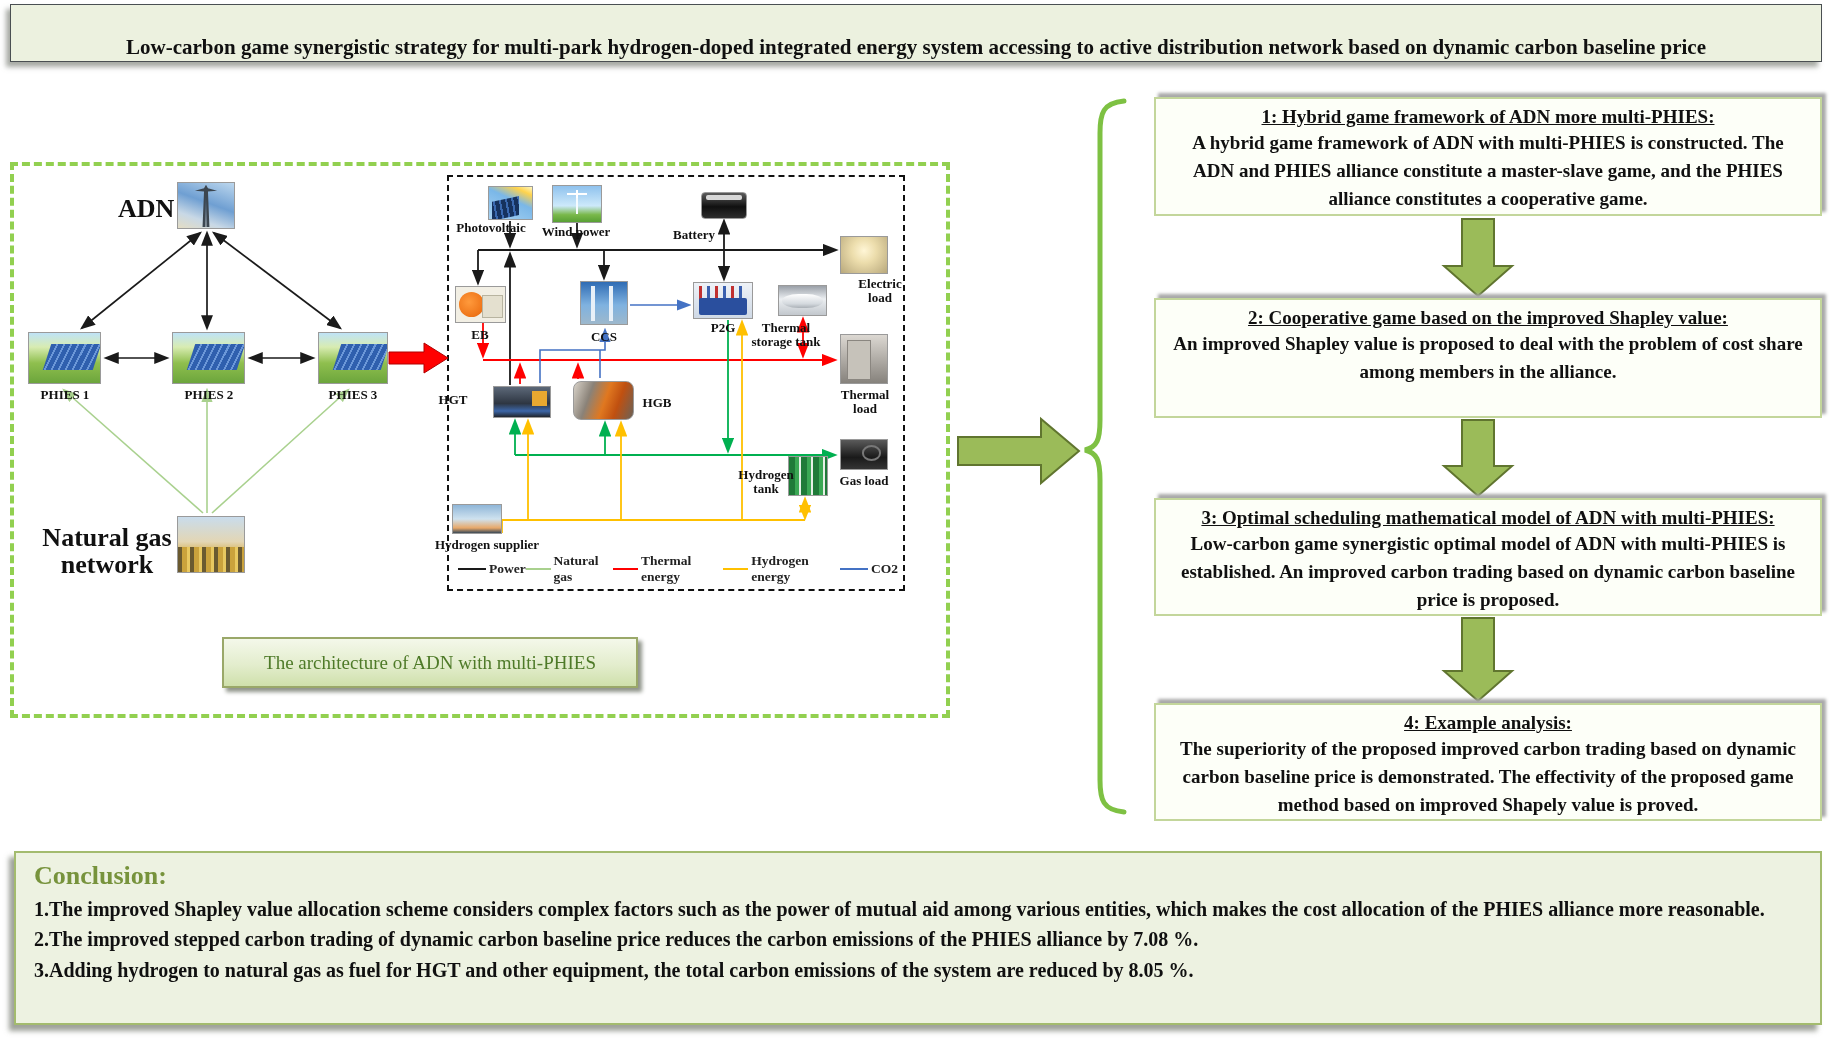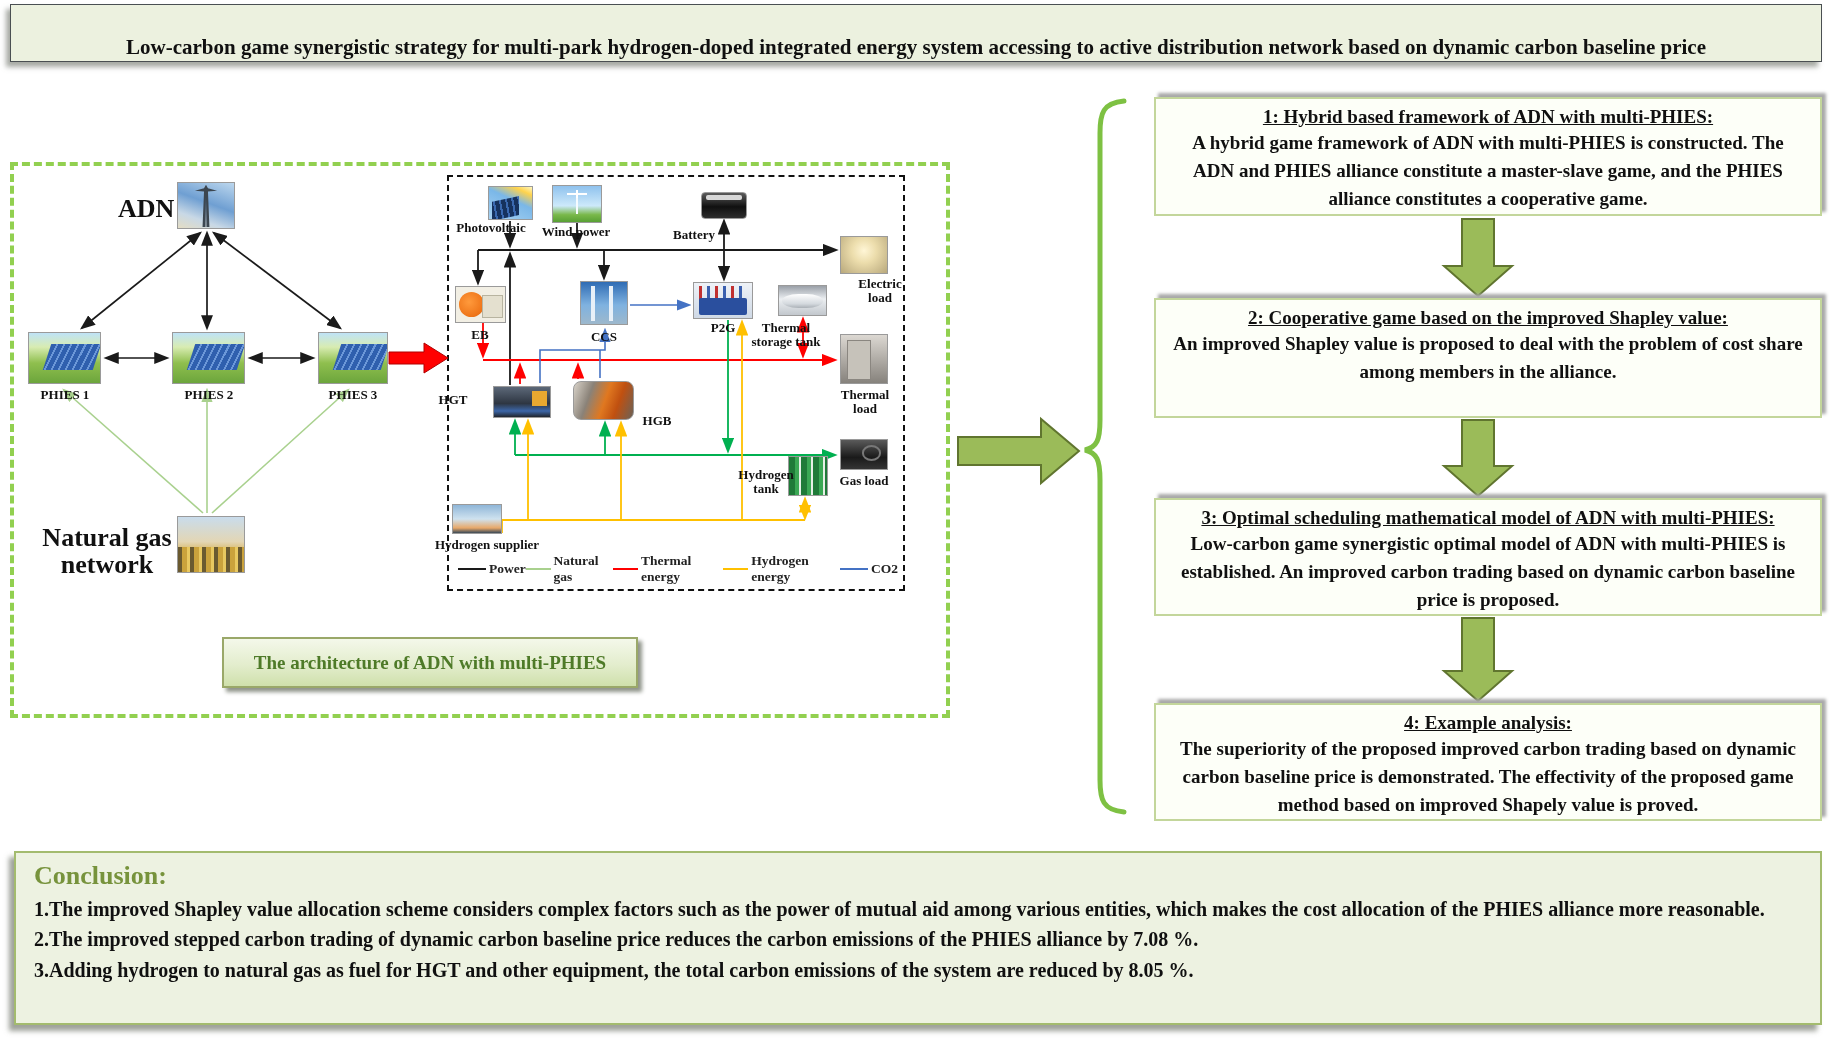--- a/index.html
+++ b/index.html
@@ -77,21 +77,21 @@
   .legend{position:absolute;left:458px;top:558px;width:440px;height:22px;z-index:4;
     display:flex;align-items:center;justify-content:space-between;}
   .legend-item{display:flex;align-items:center;gap:3px;font-size:13.5px;font-weight:bold;color:#222;}
   .legend-line{display:inline-block;width:28px;height:2px;}
 
   
   .arch-caption{position:absolute;left:222px;top:637px;width:412px;height:47px;z-index:4;
     background:linear-gradient(180deg,#f4f8ea 0%,#e3edcd 55%,#cfe0ab 100%);
     border:2px solid #9aa869;box-shadow:4px 4px 4px #8f948a;
     display:flex;align-items:center;justify-content:center;}
-  .arch-caption .t{font-size:19px;font-weight:bold;color:#4e7a28;}
+  .arch-caption .t{font-size:19px;font-weight:normal;color:#4e7a28;}
 
   
   .step-box{position:absolute;left:1154px;width:668px;z-index:3;background:#fdfff8;
     border:2px solid #c3d69b;box-shadow:4px -4px 3px #a9a9a9;box-sizing:border-box;
     padding:5px 16px 6px 16px;text-align:center;}
   .step-title{font-size:19px;font-weight:bold;color:#101010;text-decoration:underline;margin:2px 0 1px 0;}
   .step-body{font-size:19px;font-weight:bold;color:#101010;line-height:1.47;}
 
   
   .conclusion{position:absolute;left:14px;top:851px;width:1808px;height:174px;z-index:3;
@@ -276,21 +276,21 @@
       <div class="unit"></div>
     </div>
   <div class="dlab" style="left:838px;top:388px;width:54px;">Thermal load</div>
 
   <div class="photo ph-hgt" style="left:493px;top:386px;width:58px;height:32px;">
       <div class="block"></div>
     </div>
   <div class="dlab mid" style="left:435px;top:393px;width:36px;">HGT</div>
 
   <div class="photo ph-hgb" style="left:573px;top:381px;width:61px;height:39px;"></div>
-  <div class="dlab mid" style="left:636px;top:414px;width:42px;">HGB</div>
+  <div class="dlab mid" style="left:636px;top:396px;width:42px;">HGB</div>
 
   <div class="photo ph-gasload" style="left:840px;top:439px;width:48px;height:31px;">
       <div class="burner"></div>
     </div>
   <div class="dlab" style="left:836px;top:474px;width:56px;">Gas load</div>
 
   <div class="photo ph-h2tank" style="left:788px;top:456px;width:40px;height:40px;"></div>
   <div class="dlab" style="left:736px;top:468px;width:60px;">Hydrogen tank</div>
 
   <div class="photo ph-h2sup" style="left:452px;top:504px;width:50px;height:30px;"></div>
@@ -313,21 +313,21 @@
         <span class="legend-line" style="background-color: rgb(255, 192, 0);"></span>
         <span>Hydrogen energy</span>
       </span>
     <span class="legend-item">
         <span class="legend-line" style="background-color: rgb(68, 114, 196);"></span>
         <span>CO2</span>
       </span>
   </div>
 
   <div class="step-box" style="top:97px;height:119px;">
-    <div class="step-title">1: Hybrid based framework of ADN with multi-PHIES:</div>
+    <div class="step-title">1: Hybrid game framework of ADN more multi-PHIES:</div>
     <div class="step-body">A hybrid game framework of ADN with multi-PHIES is constructed. The ADN and PHIES alliance constitute a master-slave game, and the PHIES alliance constitutes a cooperative game.</div>
   </div>
   <div class="step-box" style="top:298px;height:120px;">
     <div class="step-title">2: Cooperative game based on the improved Shapley value:</div>
     <div class="step-body">An improved Shapley value is proposed to deal with the problem of cost share among members in the alliance.</div>
   </div>
   <div class="step-box" style="top:498px;height:118px;">
     <div class="step-title">3: Optimal scheduling mathematical model of ADN with multi-PHIES:</div>
     <div class="step-body">Low-carbon game synergistic optimal model of ADN with multi-PHIES is established. An improved carbon trading based on dynamic carbon baseline price is proposed.</div>
   </div>

